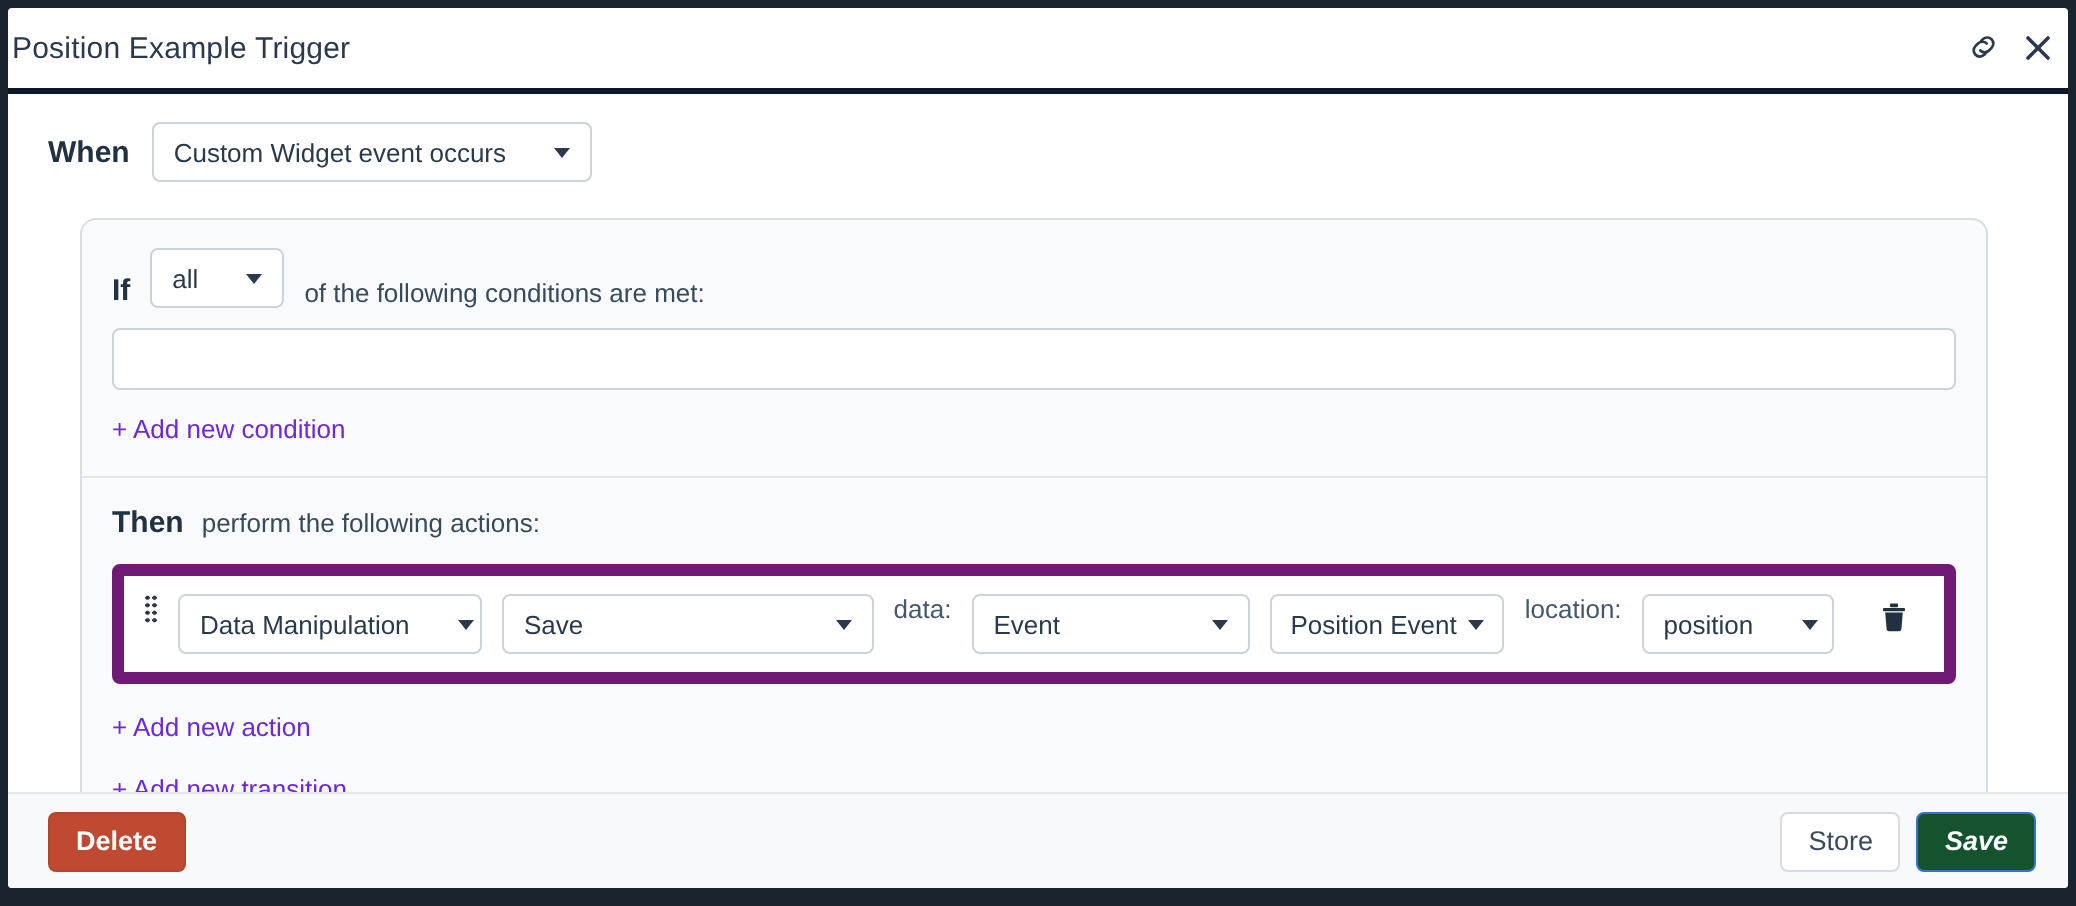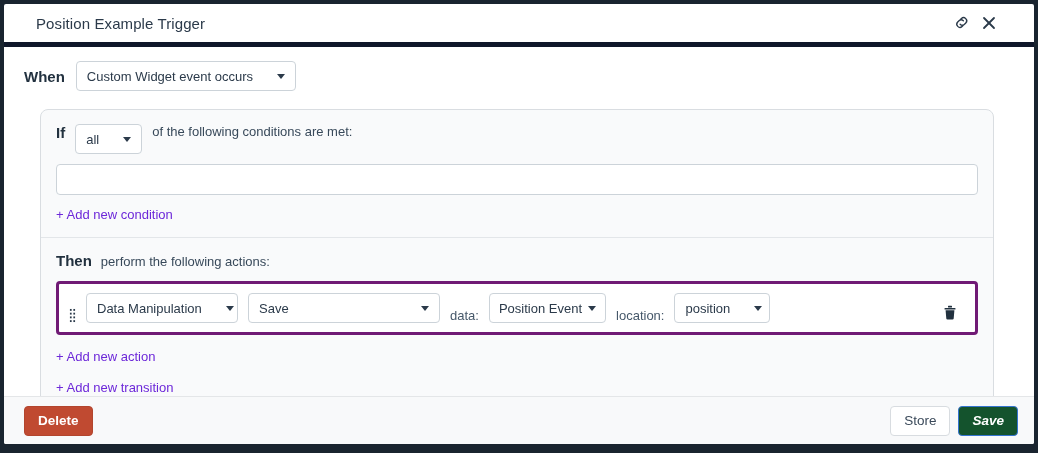--- a/index.html
+++ b/index.html
@@ -17,22 +17,22 @@
     width: 100%; height: 100%;
     background: #ffffff;
     display: flex; flex-direction: column;
     border-radius: 2px;
     overflow: hidden;
   }
   
   .titlebar {
     height: 43px; flex: 0 0 43px;
     display: flex; align-items: center;
-    padding: 0 32px;
-    border-bottom: 5px solid #0f172a;
+    padding: 0 2px;
+    border-bottom: 3px solid #0f172a;
     justify-content: space-between;
   }
   .titlebar .title {
     font-size: 15px; color: #2b3a4a; font-weight: 500;
     letter-spacing: .1px;
   }
   .titlebar .spacer { flex: 1; }
   .icon-btn {
     background: none; border: none; cursor: pointer;
     display: inline-flex; align-items: center; justify-content: center;
@@ -67,41 +67,41 @@
   }
   .indent { margin-left: 16px; margin-right: 20px; }
   
   .clause-panel {
     background: #f9fafb;
     border: 1px solid #d9dde1;
     border-radius: 8px;
     overflow: hidden;
   }
   .if-section { padding: 14px 15px 14px 15px; border-bottom: 1px solid #e3e6e9; }
-  .cond-header { display: flex; align-items: flex-start; gap: 10px; margin-bottom: 10px; }
+  .cond-header { display: flex; align-items: flex-end; gap: 10px; margin-bottom: 10px; }
   .cond-text { font-size: 13px; color: #38495a; }
   .dd-small { min-width: 46px; }
   .condition-input {
     display: block; width: 100%; height: 31px;
     border: 1px solid #ccd3d9; border-radius: 4px;
     background: #fff; outline: none;
     font-size: 13px; color: #2b3a4a; padding: 0 10px;
     font-family: "Liberation Sans", sans-serif;
   }
   .link {
     display: inline-block;
     font-size: 13px; color: #6d28d9; text-decoration: none; cursor: pointer;
   }
   .if-section .link { margin-top: 12px; }
   .then-section { padding: 14px 15px 16px 15px; }
   .then-header { display: flex; align-items: baseline; gap: 9px; margin-bottom: 12px; }
   .action-row {
-    display: flex; align-items: flex-end; gap: 10px;
+    display: flex; align-items: flex-start; gap: 10px;
     background: #fff;
-    border: 3px solid #701a75; border-radius: 4px;
+    border: 6px solid #701a75; border-radius: 4px;
     padding: 9px 14px 9px 10px;
     margin-bottom: 14px;
   }
   .grip {
     width: 7px; height: 15px; flex: 0 0 auto; cursor: grab;
     background-image:
       radial-gradient(circle, #2b3a4a 1.1px, transparent 1.2px);
     background-size: 3.5px 3.75px;
     background-position: 0 0;
   }
@@ -203,20 +203,24 @@
                 <span class="caret"></span>
               </div>
 
               <div class="dropdown dd-operation">
                 <span>Save</span>
                 <span class="caret"></span>
               </div>
 
               <span class="inline-label">data:</span>
 
+              <div class="dropdown dd-data">
+                <span>Event</span>
+                <span class="caret"></span>
+              </div>
 
               <div class="dropdown dd-event-type">
                 <span>Position Event</span>
                 <span class="caret"></span>
               </div>
 
               <span class="inline-label">location:</span>
 
               <div class="dropdown dd-location">
                 <span>position</span>

